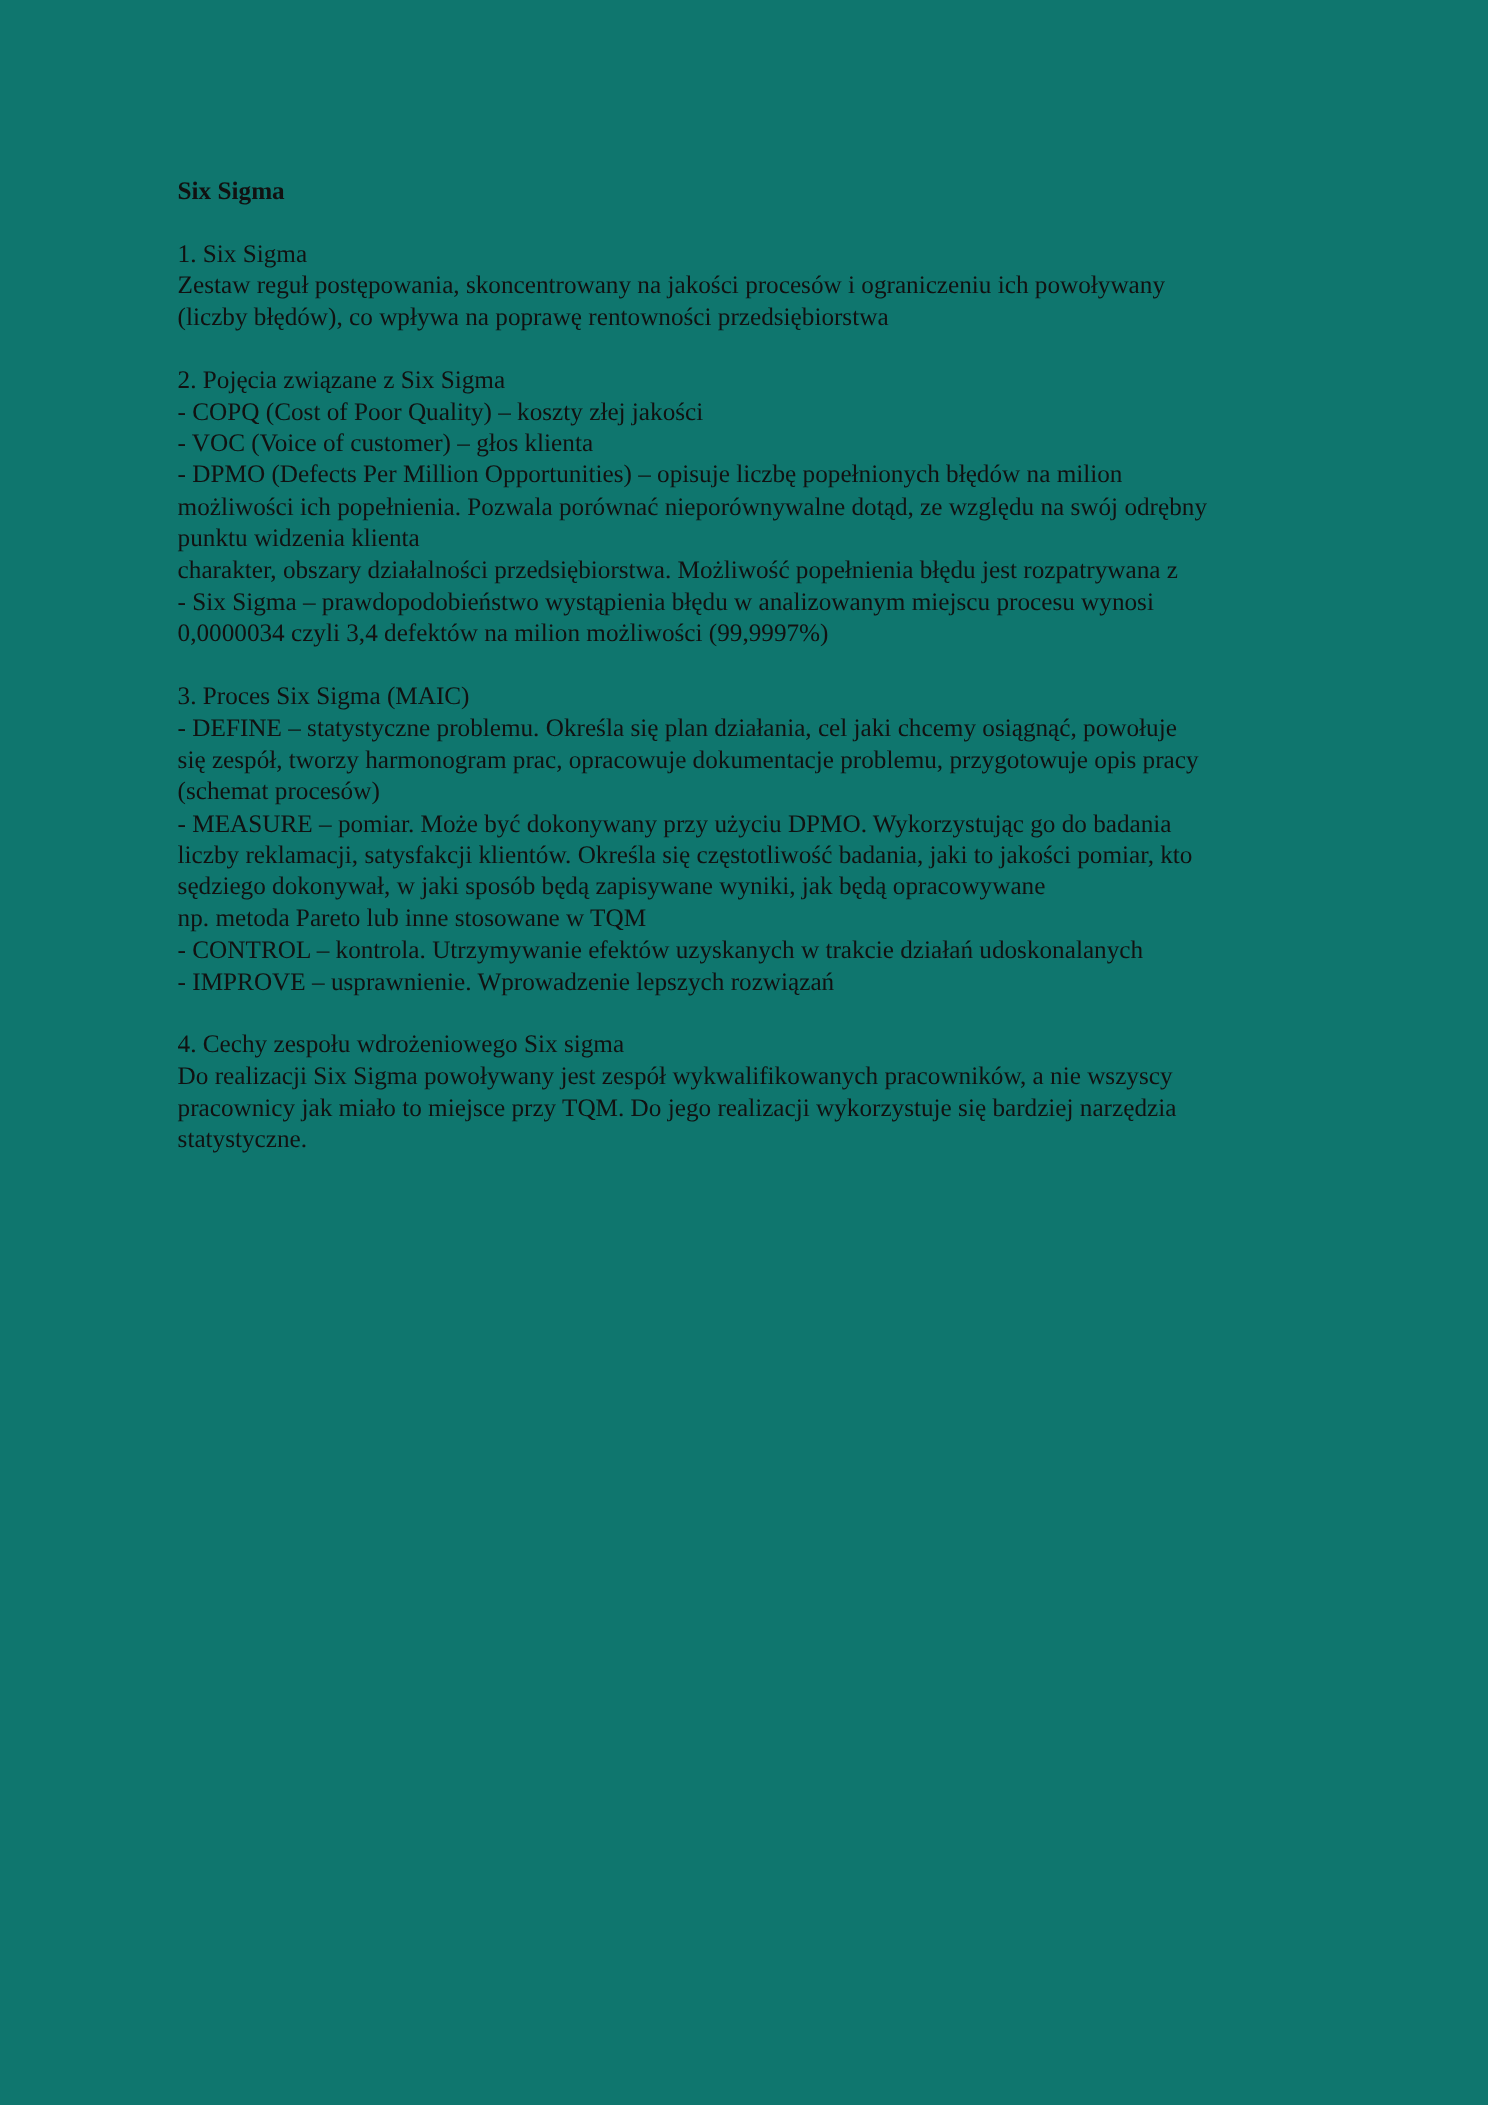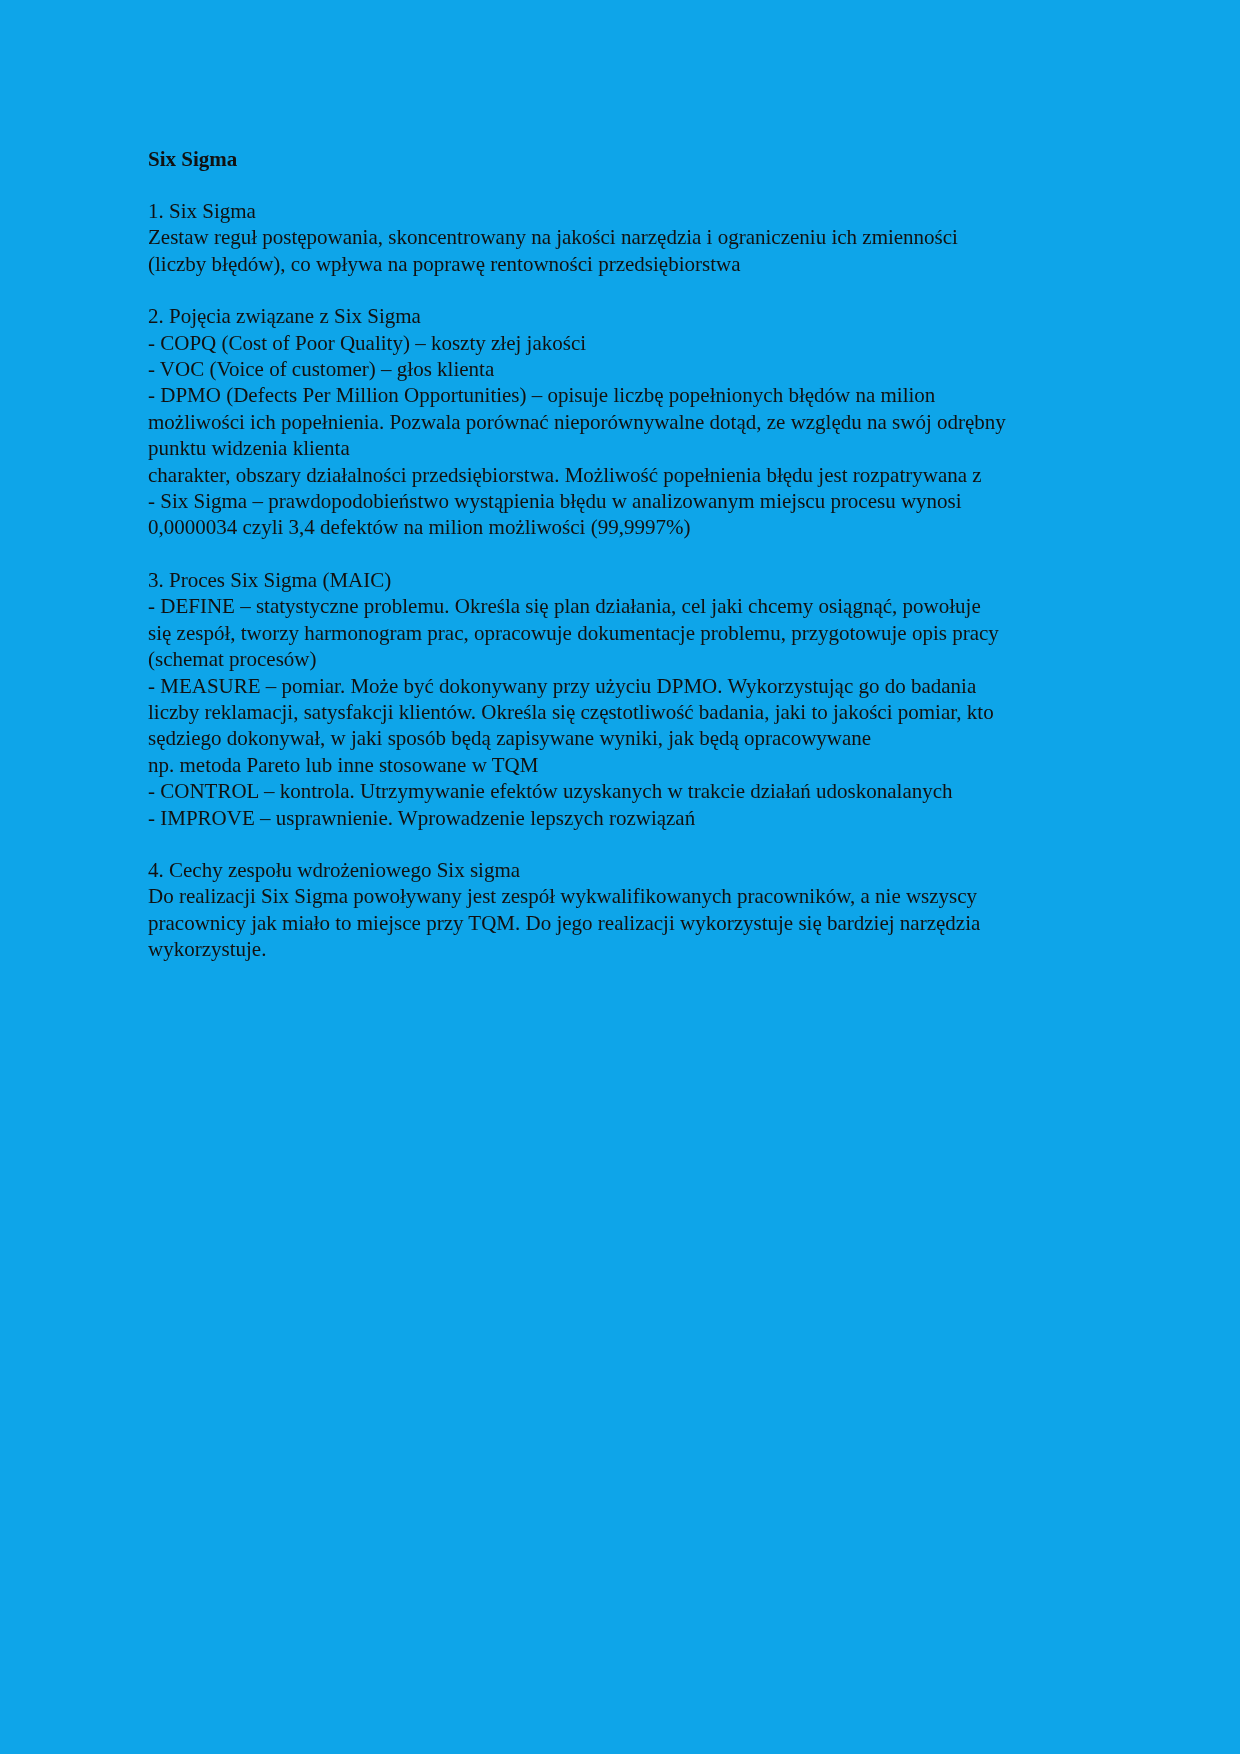--- a/index.html
+++ b/index.html
@@ -14,21 +14,21 @@
       overflow: hidden;
       font-family: "Liberation Serif", "DejaVu Serif", serif;
       color: #111111;
     }
     .page {
       position: absolute;
       left: 0;
       top: 0;
       width: 1240px;
       height: 1754px;
-      background: #0ea5e9;
+      background: #0f766e;
     }
     .content {
       position: absolute;
       left: 148px;
       top: 146px;
       width: 960px;
     }
     .title {
       font-weight: bold;
       font-size: 21px;
@@ -52,21 +52,21 @@
 </head>
 <body>
 
 <div class="page">
   <div class="content">
 
     <h1 class="title">Six Sigma</h1>
 
     <div class="section">
       <p class="line heading-line">1. Six Sigma</p>
-      <p class="line">Zestaw reguł postępowania, skoncentrowany na jakości narzędzia i ograniczeniu ich zmienności</p>
+      <p class="line">Zestaw reguł postępowania, skoncentrowany na jakości procesów i ograniczeniu ich powoływany</p>
       <p class="line">(liczby błędów), co wpływa na poprawę rentowności przedsiębiorstwa</p>
     </div>
 
     <div class="section">
       <p class="line heading-line">2. Pojęcia związane z Six Sigma</p>
       <p class="line">- COPQ (Cost of Poor Quality) – koszty złej jakości</p>
       <p class="line">- VOC (Voice of customer) – głos klienta</p>
       <p class="line">- DPMO (Defects Per Million Opportunities) – opisuje liczbę popełnionych błędów na milion</p>
       <p class="line">możliwości ich popełnienia. Pozwala porównać nieporównywalne dotąd, ze względu na swój odrębny</p>
       <p class="line">punktu widzenia klienta</p>
@@ -85,17 +85,17 @@
       <p class="line">sędziego dokonywał, w jaki sposób będą zapisywane wyniki, jak będą opracowywane</p>
       <p class="line">np. metoda Pareto lub inne stosowane w TQM</p>
       <p class="line">- CONTROL – kontrola. Utrzymywanie efektów uzyskanych w trakcie działań udoskonalanych</p>
       <p class="line">- IMPROVE – usprawnienie. Wprowadzenie lepszych rozwiązań</p>
     </div>
 
     <div class="section">
       <p class="line heading-line">4. Cechy zespołu wdrożeniowego Six sigma</p>
       <p class="line">Do realizacji Six Sigma powoływany jest zespół wykwalifikowanych pracowników, a nie wszyscy</p>
       <p class="line">pracownicy jak miało to miejsce przy TQM. Do jego realizacji wykorzystuje się bardziej narzędzia</p>
-      <p class="line">wykorzystuje.</p>
+      <p class="line">statystyczne.</p>
     </div>
 
   </div>
 </div>
 
 </body></html>

